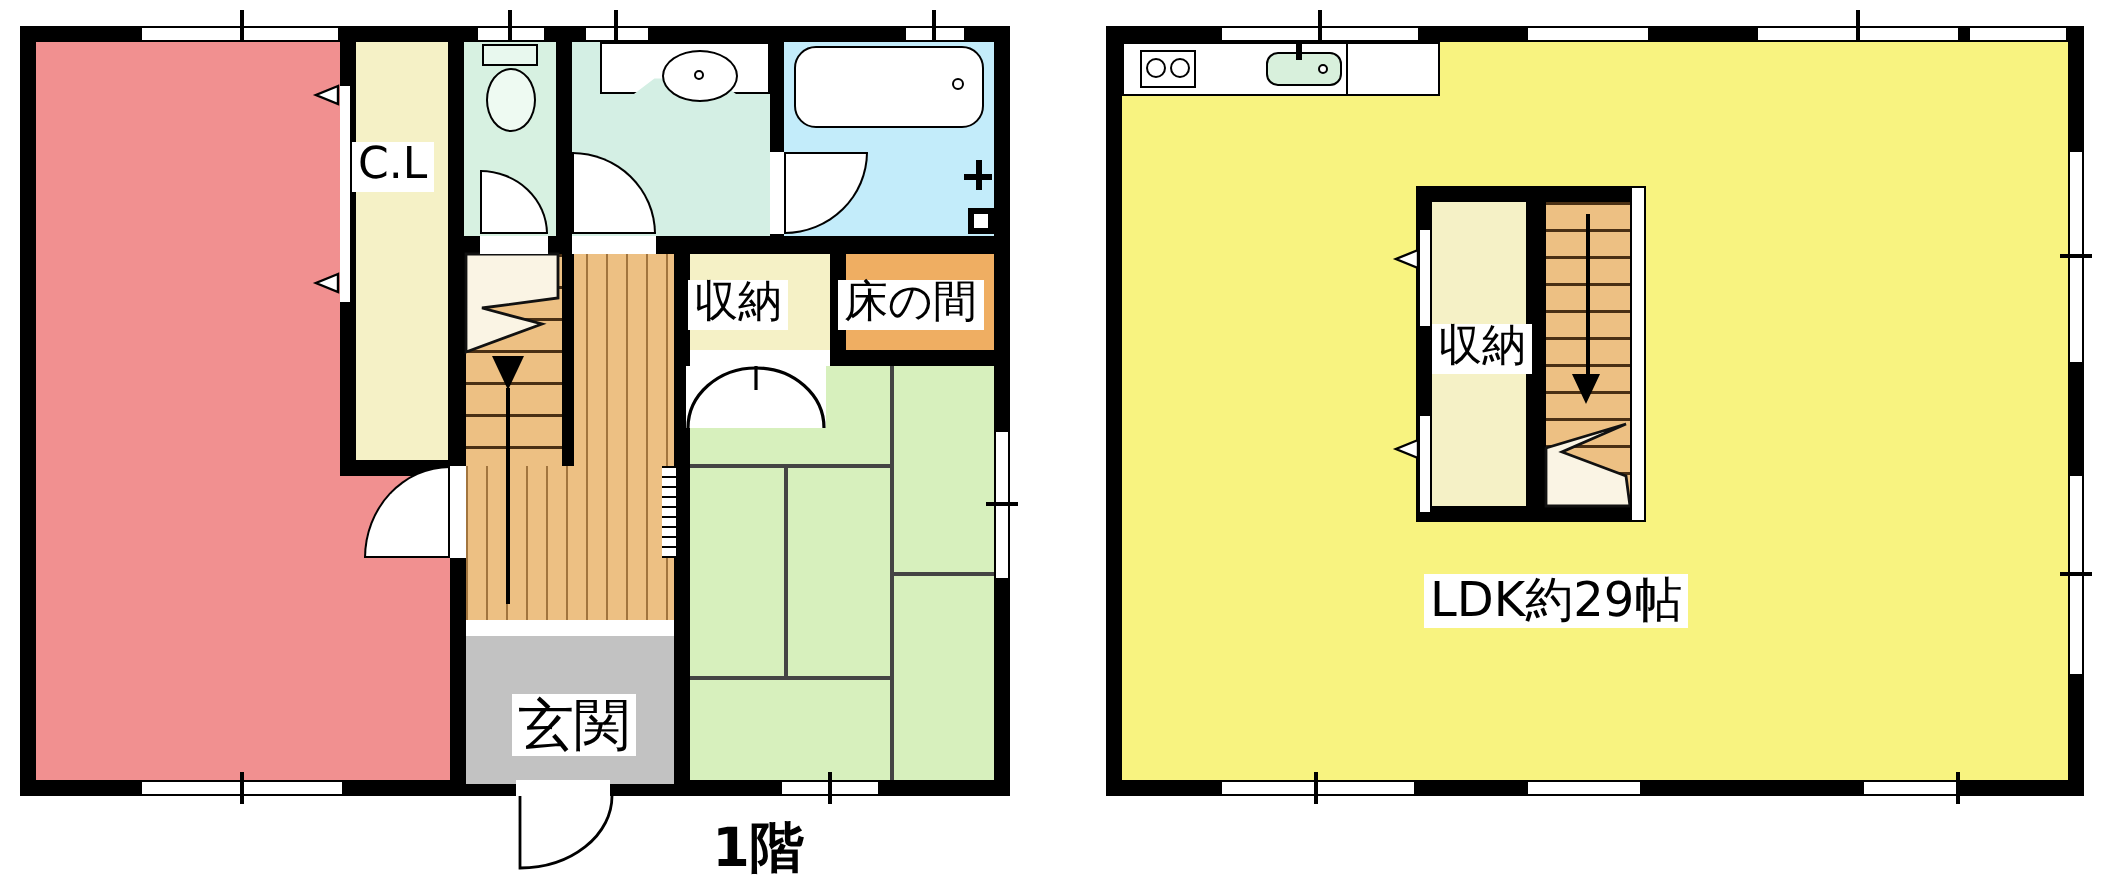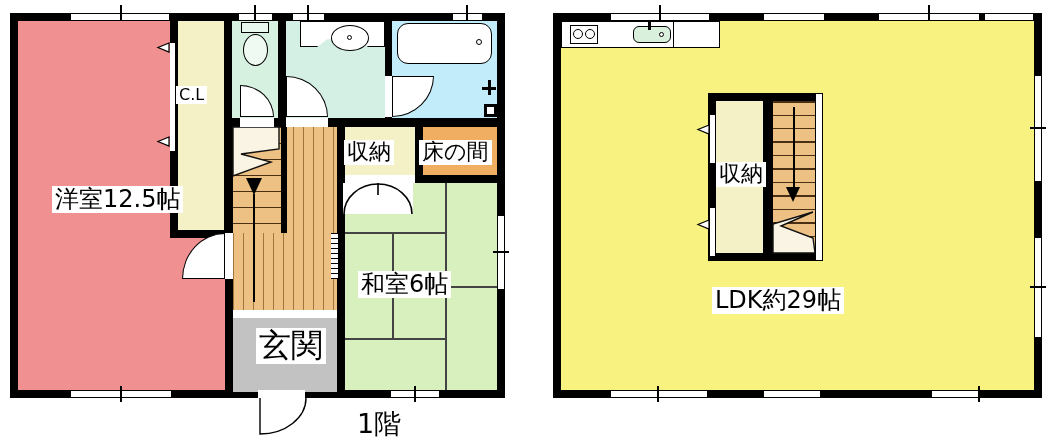--- a/index.html
+++ b/index.html
@@ -1,21 +1,21 @@
 <!DOCTYPE html>
 <html><head>
 <meta charset="utf-8">
 <style>
   html,body{margin:0;padding:0;background:#fff;}
   #canvas{position:relative;width:1055px;height:444px;background:#ffffff;overflow:hidden;
           font-family:"DejaVu Sans","Liberation Sans",sans-serif;}
   .abs{position:absolute;}
   .lbl{position:absolute;background:#ffffff;color:#000;white-space:nowrap;
        line-height:1.12;padding:0 3px;z-index:40;}
-  .cap{position:absolute;color:#000;background:#fff;font-size:27px;font-weight:400;
+  .cap{position:absolute;color:#000;background:#fff;font-size:27px;font-weight:700;
        text-align:center;z-index:40;}
   .room{position:absolute;z-index:10;}
   .wallov{position:absolute;background:#000;z-index:20;}
   .win{position:absolute;background:#fff;border:1px solid #000;box-sizing:border-box;z-index:30;}
   .gap{position:absolute;background:#fff;z-index:30;}
   .tick{position:absolute;background:#000;z-index:35;}
   .door{position:absolute;background:#fff;border:1.6px solid #000;box-sizing:border-box;z-index:32;}
   .fix{position:absolute;background:#fff;border:1.4px solid #000;box-sizing:border-box;z-index:33;}
   .planks{background-image:repeating-linear-gradient(90deg,rgba(100,55,5,.55) 0 1px,transparent 1px 10px);}
   .steps{background-image:repeating-linear-gradient(180deg,rgba(45,22,0,.85) 0 1.5px,transparent 1.5px 16px);}
@@ -112,26 +112,24 @@
   <div class="fix" style="left:300px;top:21px;width:85px;height:26px;clip-path:polygon(0 0,100% 0,100% 100%,80% 100%,68% 70%,32% 70%,20% 100%,0 100%);border:1px solid #000;"></div>
   <div class="fix" style="left:331px;top:25px;width:38px;height:26px;border-radius:50%;"></div>
   <div class="fix" style="left:347px;top:35px;width:5px;height:5px;border-radius:50%;border-width:1px;"></div>
   <div class="fix" style="left:397px;top:23px;width:95px;height:41px;border-radius:11px;border-width:1.6px;"></div>
   <div class="fix" style="left:476px;top:39px;width:6px;height:6px;border-radius:50%;border-width:1px;"></div>
   <div class="abs" style="left:482px;top:87px;width:14px;height:3px;background:#000;z-index:33;"></div>
   <div class="abs" style="left:488px;top:80px;width:3px;height:15px;background:#000;z-index:33;"></div>
   <div class="abs" style="left:484px;top:104px;width:13px;height:13px;background:#000;z-index:33;"></div>
   <div class="abs" style="left:487px;top:107px;width:7px;height:7px;background:#fff;z-index:34;"></div>
 
-  <div class="lbl" style="left:52px;top:186px;font-size:24px;">洋室12.5帖</div>
-  <div class="lbl" style="left:176px;top:71px;font-size:16px;margin-top:15px;">C.L</div>
+  <div class="lbl" style="left:176px;top:71px;font-size:22px;">C.L</div>
   <div class="lbl" style="left:344px;top:140px;font-size:22px;">収納</div>
   <div class="lbl" style="left:419px;top:140px;font-size:22px;">床の間</div>
-  <div class="lbl" style="left:358px;top:271px;font-size:24px;">和室6帖</div>
-  <div class="lbl" style="left:256px;top:328px;font-size:32px;">玄関</div>
+  <div class="lbl" style="left:256px;top:347px;font-size:28px;">玄関</div>
   <div class="cap" style="left:336px;top:406px;width:86px;">1階</div>
 
   <div class="abs" style="left: 553px; top: 13px; width: 489px; height: 385px; z-index: 1; background-color: rgb(0, 0, 0);"></div>
   <div class="room" style="left: 561px; top: 21px; width: 473px; height: 369px; background-color: rgb(248, 243, 128);"></div>
 
   <div class="fix" style="left:561px;top:21px;width:159px;height:27px;border-width:1px;z-index:14;"></div>
   <div class="fix" style="left:570px;top:25px;width:28px;height:19px;border-width:1px;z-index:15;"></div>
   <div class="fix" style="left:573px;top:29px;width:10px;height:10px;border-radius:50%;border-width:1px;z-index:16;"></div>
   <div class="fix" style="left:585px;top:29px;width:10px;height:10px;border-radius:50%;border-width:1px;z-index:16;"></div>
   <div class="fix" style="left: 633px; top: 26px; width: 38px; height: 17px; border-radius: 6px; border-width: 1px; z-index: 15; background-color: rgb(216, 240, 220);"></div>

